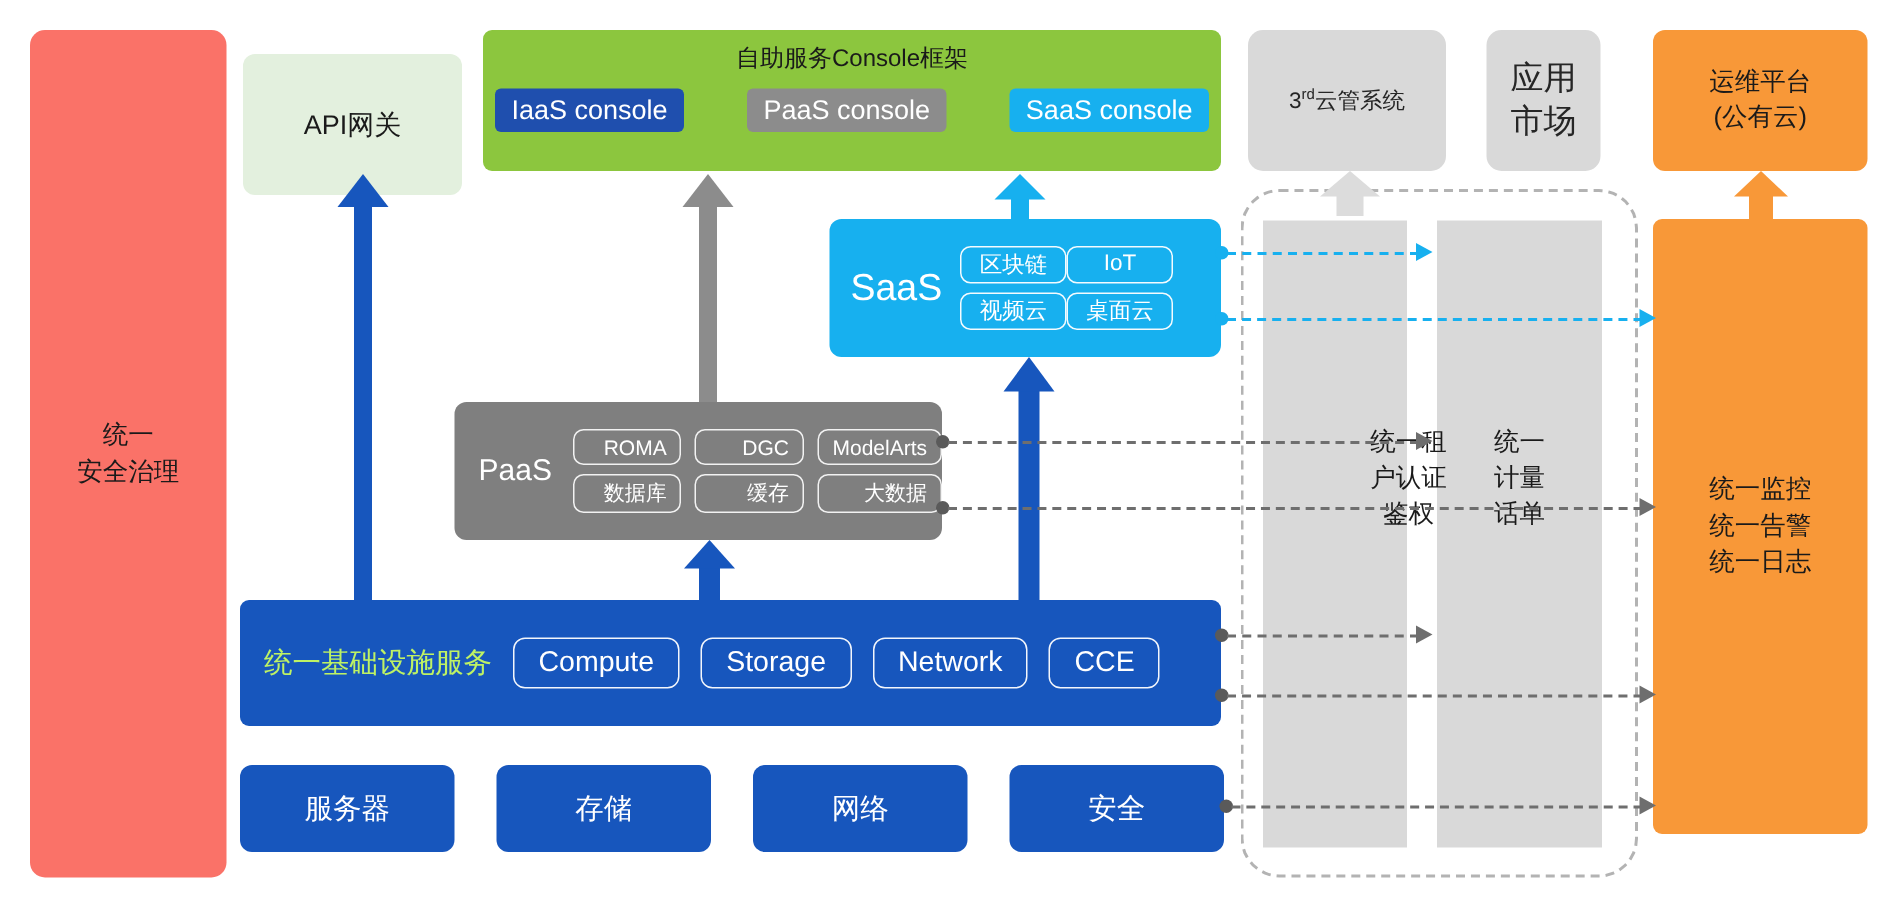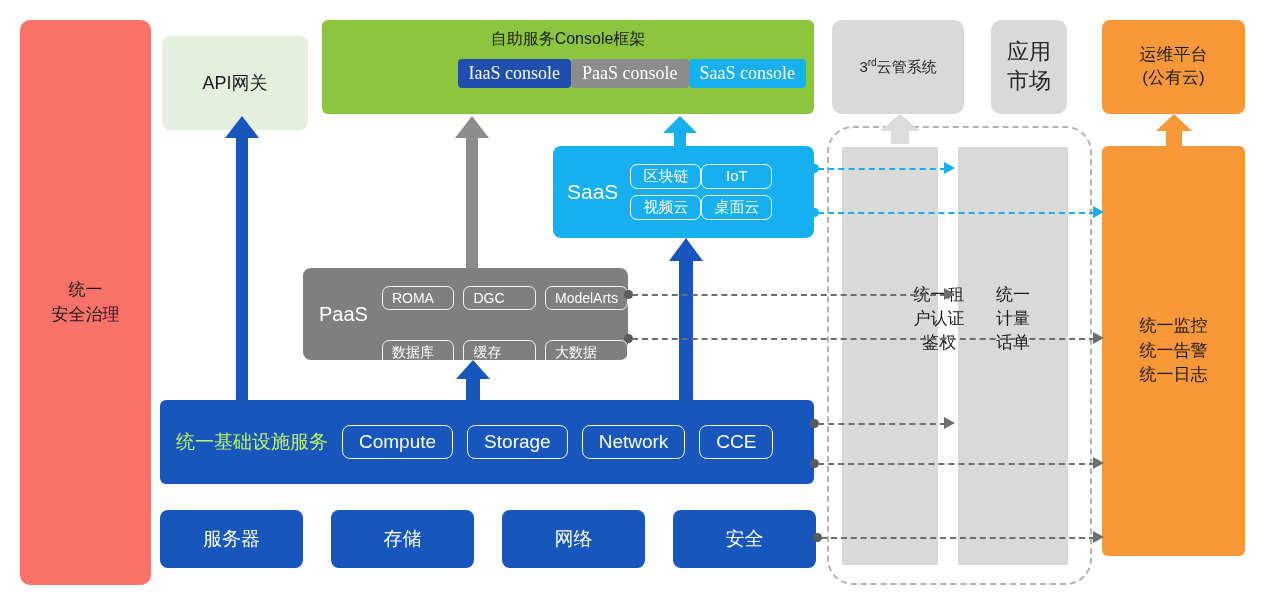--- a/index.html
+++ b/index.html
@@ -27,21 +27,21 @@
     color: #1a1a1a; font-size: 18px;
   }
 
   
   .console-frame {
     left: 322px; top: 20px; width: 492px; height: 94px;
     background: #8cc63e; border-radius: 6px;
     flex-direction: column; justify-content: flex-start; padding-top: 9px;
   }
   .console-frame .title { color: #1a1a1a; font-size: 16px; margin-bottom: 9px; }
-  .console-row { display: flex; width: 100%; justify-content: flex-end; align-items: center; padding: 0 8px; font-family: Liberation Serif, serif; }
+  .console-row { display: flex; width: 100%; justify-content: space-between; align-items: center; padding: 0 8px; }
   .console-chip {
     color: #ffffff; font-size: 18px; border-radius: 4px;
     padding: 4px 11px; white-space: nowrap;
   }
   .chip-iaas { background: #1f4fae; }
   .chip-paas { background: #8c8c8c; }
   .chip-saas { background: #17b0ef; }
 
   
   .third-cloud {
@@ -66,38 +66,38 @@
     background: #f89838; border-radius: 6px;
     color: #1a1a1a; font-size: 17px; line-height: 1.45;
   }
 
   
   .saas-layer {
     left: 553px; top: 146px; width: 261px; height: 92px;
     background: #17b0ef; border-radius: 8px;
     justify-content: flex-start; padding-left: 14px;
   }
-  .saas-label { color: #fff; font-size: 21px; margin-right: 12px; }
+  .saas-label { color: #fff; font-size: 25px; margin-right: 12px; }
   .svc-grid { display: grid; grid-template-columns: auto auto; gap: 6px 0; }
   .svc-chip {
     border: 1px solid rgba(255,255,255,.95); border-radius: 7px;
     color: #fff; font-size: 15px; padding: 2px 12px; text-align: center; white-space: nowrap;
   }
 
   
   .paas-layer {
     left: 303px; top: 268px; width: 325px; height: 92px;
     background: #7f7f7f; border-radius: 8px;
     justify-content: flex-start; padding-left: 16px;
   }
   .paas-label { color: #fff; font-size: 20px; margin-right: 14px; }
   .paas-grid { display: grid; grid-template-columns: repeat(3, 1fr); gap: 6px 9px; }
   .paas-chip {
     border: 1px solid rgba(255,255,255,.9); border-radius: 7px;
-    color: #fff; font-size: 14px; padding: 3px 9px; text-align: left; white-space: nowrap; margin-top: 24px;
+    color: #fff; font-size: 14px; padding: 3px 9px; text-align: right; white-space: nowrap;
   }
 
   
   .infra-bar {
     left: 160px; top: 400px; width: 654px; height: 84px;
     background: #1756bd; border-radius: 6px;
     justify-content: flex-start; padding-left: 16px; gap: 14px;
   }
   .infra-label { color: #bef264; font-size: 19px; white-space: nowrap; }
   .infra-chip {

